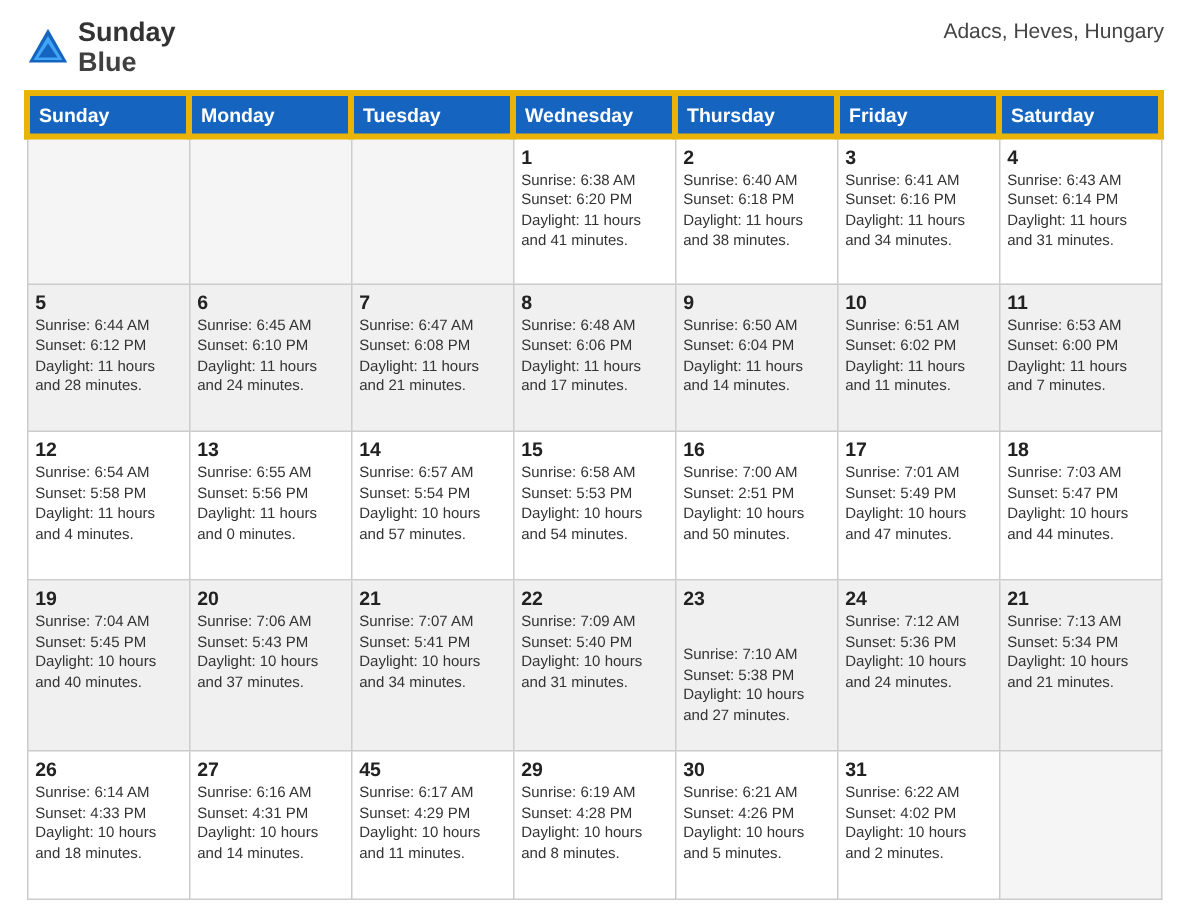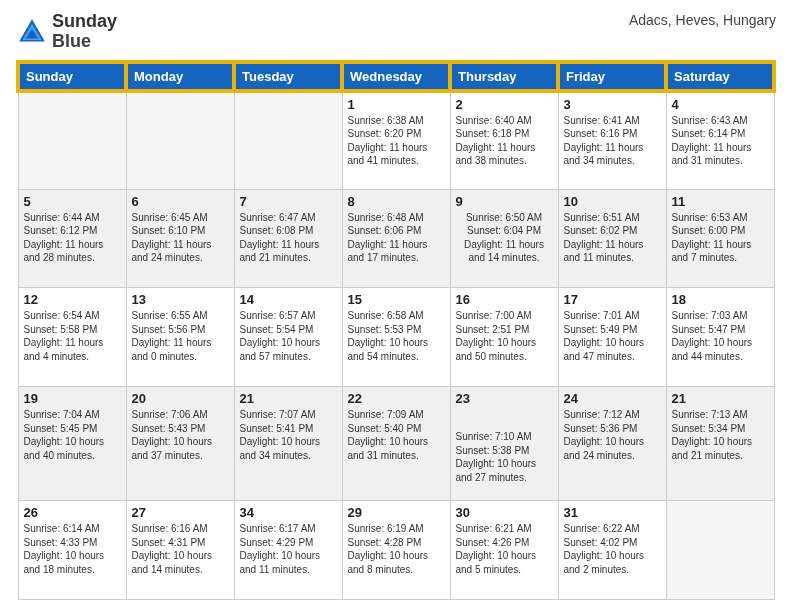--- a/index.html
+++ b/index.html
@@ -192,21 +192,21 @@
           </td>
           <td>
             <div class="day-number">8</div>
             <div class="day-info" style="white-space: pre-line;">Sunrise: 6:48 AM
 Sunset: 6:06 PM
 Daylight: 11 hours
 and 17 minutes.</div>
           </td>
           <td>
             <div class="day-number">9</div>
-            <div class="day-info" style="white-space: pre-line; text-align: center;">Sunrise: 6:50 AM
+            <div class="day-info" style="white-space: pre-line;">Sunrise: 6:50 AM
 Sunset: 6:04 PM
 Daylight: 11 hours
 and 14 minutes.</div>
           </td>
           <td>
             <div class="day-number">10</div>
             <div class="day-info" style="white-space: pre-line;">Sunrise: 6:51 AM
 Sunset: 6:02 PM
 Daylight: 11 hours
 and 11 minutes.</div>
@@ -330,21 +330,21 @@
 and 18 minutes.</div>
           </td>
           <td>
             <div class="day-number">27</div>
             <div class="day-info" style="white-space: pre-line;">Sunrise: 6:16 AM
 Sunset: 4:31 PM
 Daylight: 10 hours
 and 14 minutes.</div>
           </td>
           <td>
-            <div class="day-number">34</div>
+            <div class="day-number">45</div>
             <div class="day-info" style="white-space: pre-line;">Sunrise: 6:17 AM
 Sunset: 4:29 PM
 Daylight: 10 hours
 and 11 minutes.</div>
           </td>
           <td>
             <div class="day-number">29</div>
             <div class="day-info" style="white-space: pre-line;">Sunrise: 6:19 AM
 Sunset: 4:28 PM
 Daylight: 10 hours

